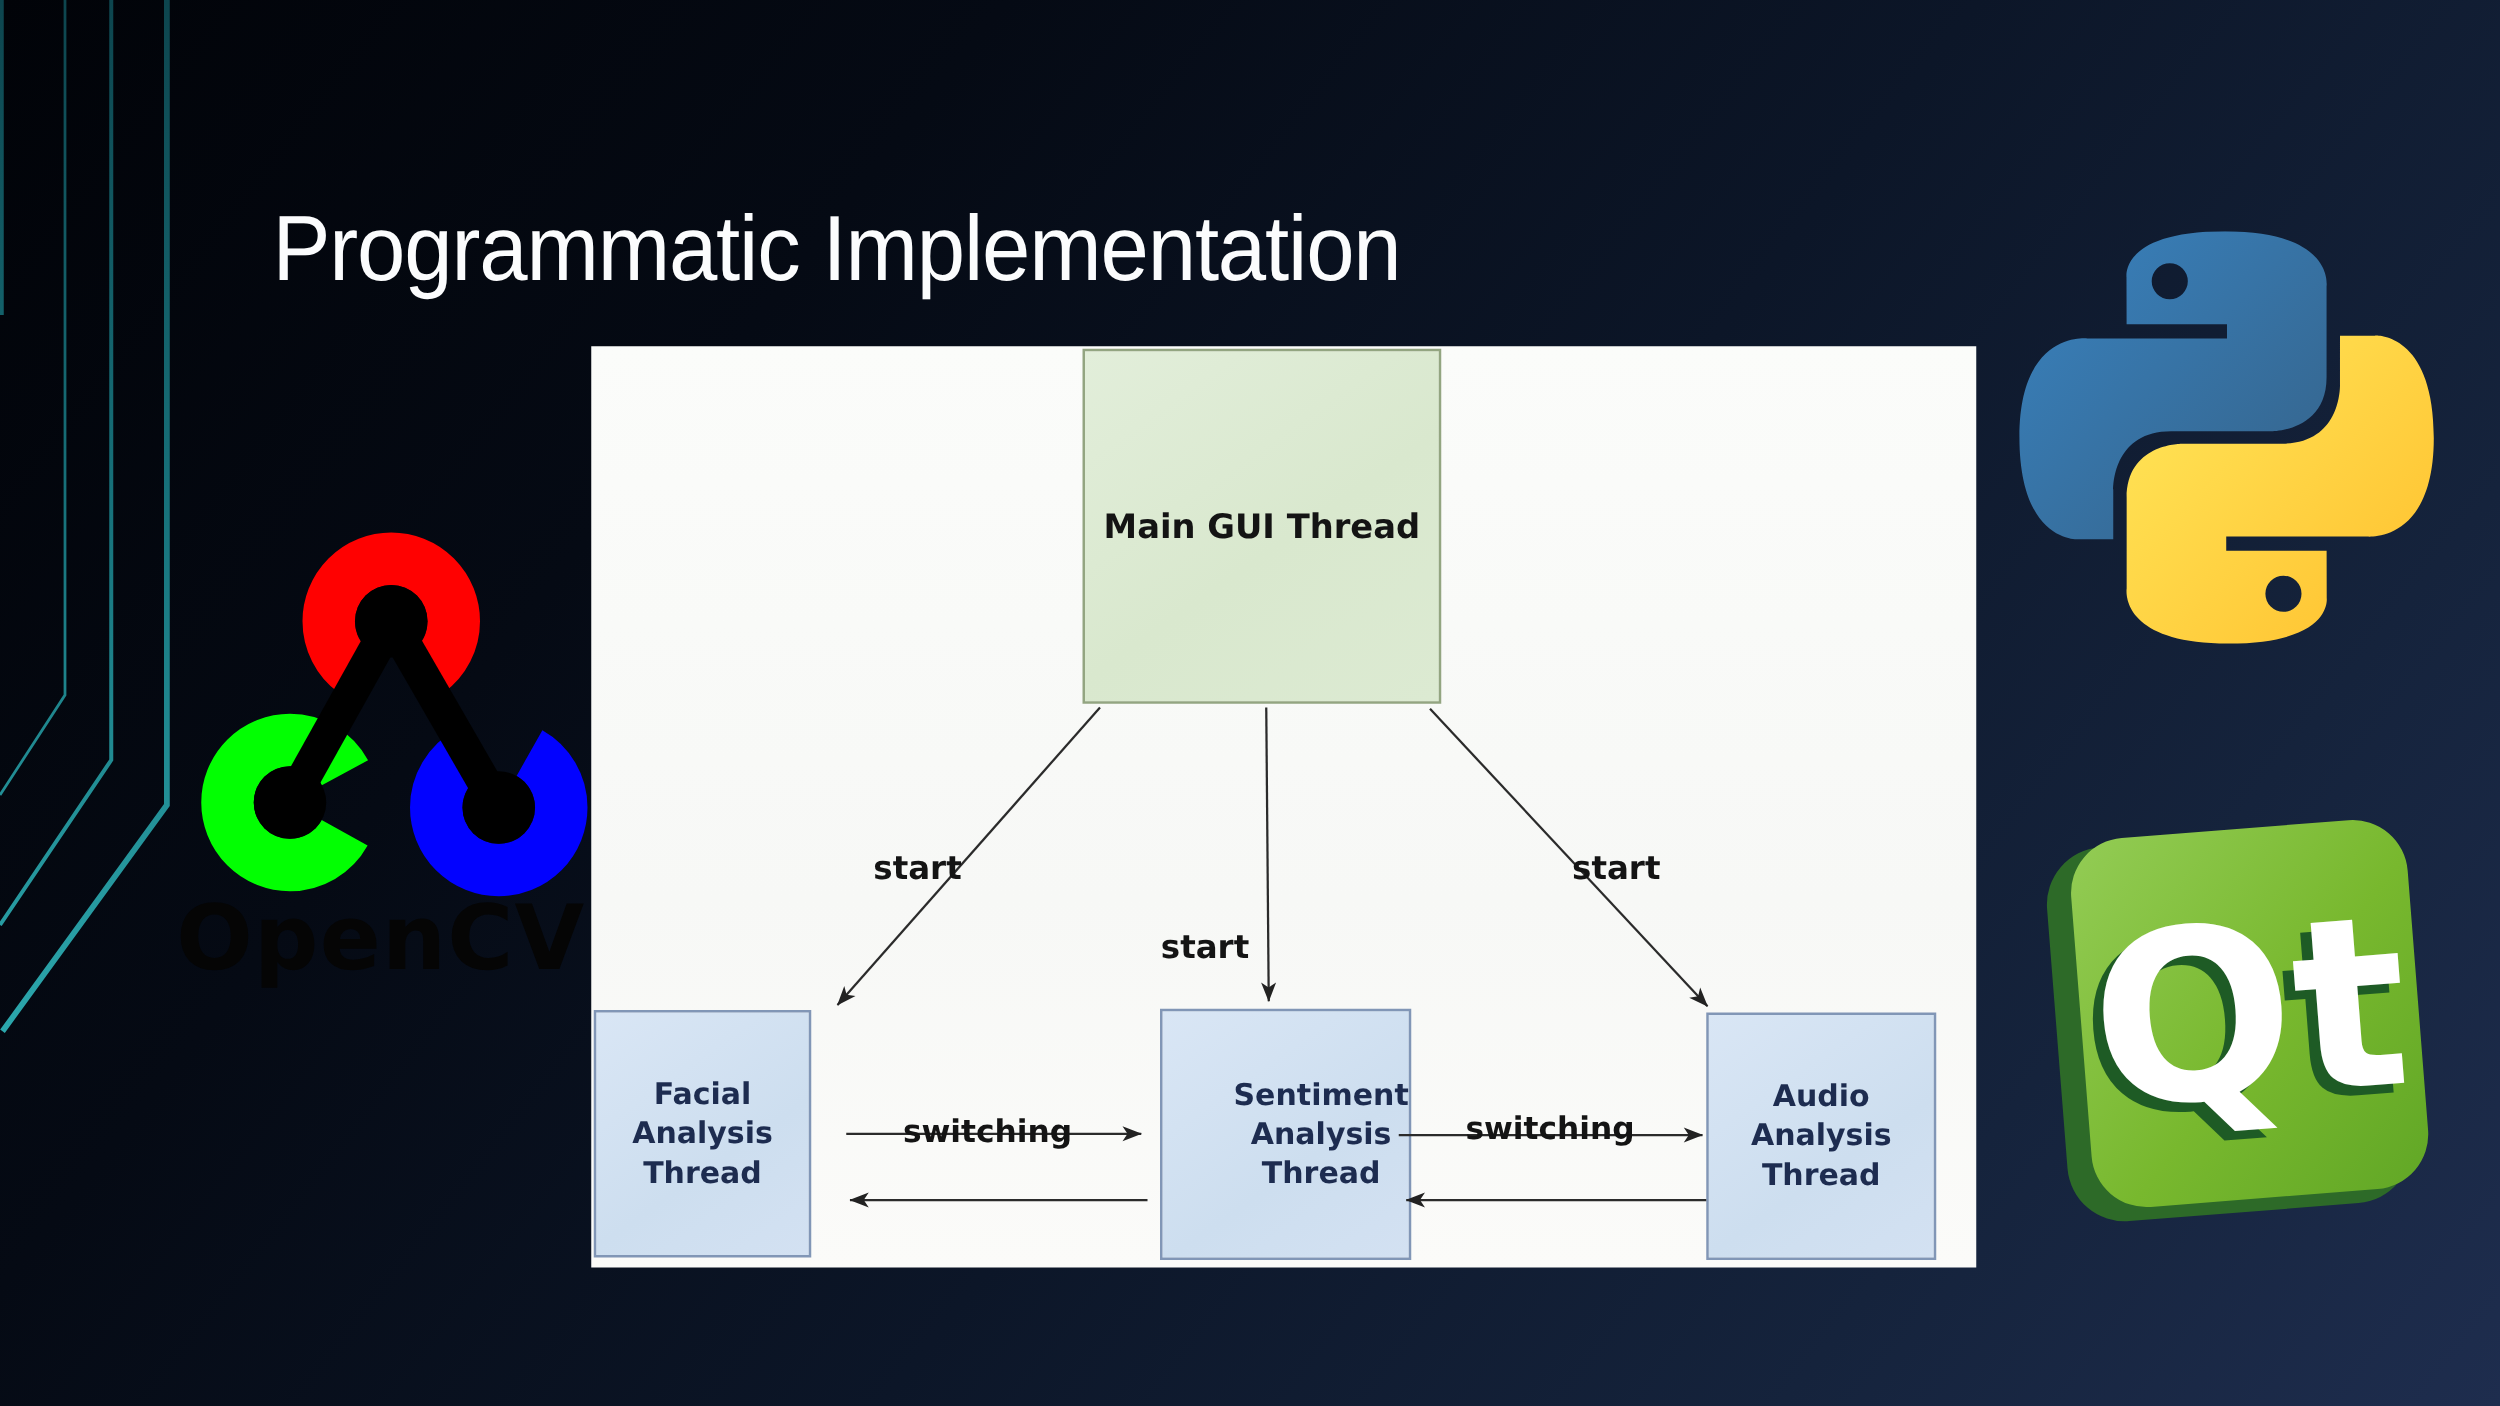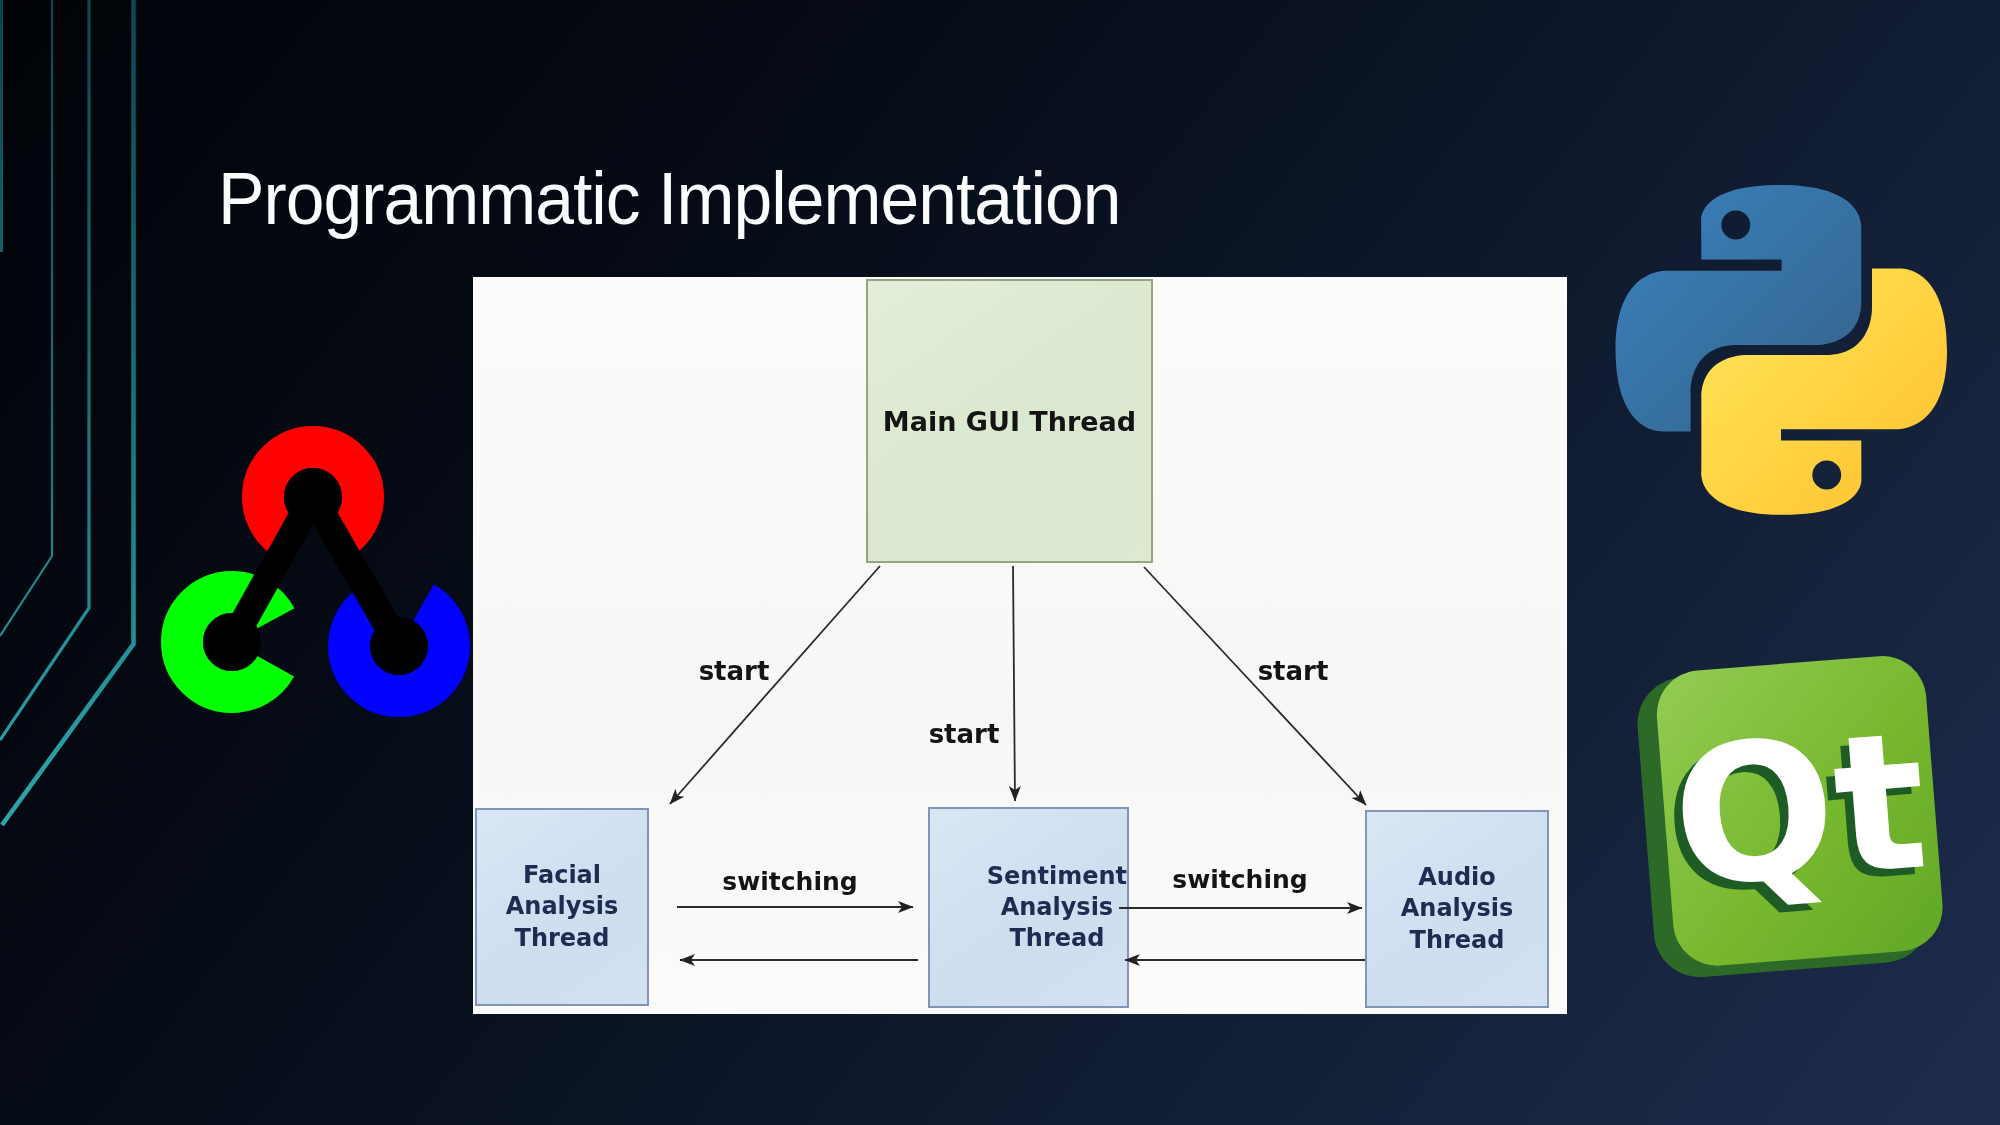--- a/index.html
+++ b/index.html
@@ -13,40 +13,41 @@
   
   .title{
     left:218px;top:160px;font-family:"Liberation Sans",sans-serif;
     font-size:74px;font-weight:400;color:#fbfcfd;line-height:1.05;
     letter-spacing:-1px;transform:scaleX(0.94);transform-origin:left center;white-space:nowrap;
   }
   
   .diagram{
     left:473px;top:277px;width:1094px;height:737px;
     background:linear-gradient(180deg,#fbfcfa 0%,#f7f8f6 60%,#fbfbf9 100%);
+    padding-left:14px;
   }
   .node{
     position:absolute;display:flex;align-items:center;justify-content:center;
     text-align:center;font-weight:bold;white-space:pre-line;box-sizing:border-box;
   }
   .node-green{
     left:393px;top:2px;width:287px;height:284px;
     background:linear-gradient(145deg,#e2eeda 0%,#d9e8ce 55%,#dcead2 100%);
     border:2px solid #93a581;color:#141414;font-size:27px;
   }
   .node-blue{
     background:linear-gradient(145deg,#d9e6f5 0%,#cddeef 60%,#d3e1f2 100%);
     border:2px solid #8196b6;color:#1d2c50;font-size:24px;line-height:1.3;
   }
   .node-facial{left:2px;top:531px;width:174px;height:198px;}
   .node-sentiment{left:455px;top:530px;width:201px;height:201px;justify-content:flex-end;}
   .node-audio{left:892px;top:533px;width:184px;height:198px;}
   .edge-label{
     position:absolute;transform:translate(-50%,-50%);
-    font-weight:bold;color:#141414;font-size:26px;white-space:nowrap;
+    font-weight:bold;color:#141414;font-size:26px;white-space:nowrap;margin-top:24px;
   }
   
   .opencv-logo{left:130px;top:400px;}
   .opencv-word{
     left:141px;top:714px;font-size:72px;font-weight:bold;color:#050505;
     letter-spacing:1px;line-height:1;font-family:"DejaVu Sans",sans-serif;
   }
   .python-logo{left:1615px;top:185px;}
   .qt-logo{left:1625px;top:630px;}
   .qt-text{font-family:"DejaVu Sans",sans-serif;font-weight:bold;font-size:190px;}
@@ -125,20 +126,21 @@
     <g stroke="#000000" stroke-width="27">
       <line x1="303" y1="497" x2="222" y2="642"></line>
       <line x1="303" y1="497" x2="389" y2="646"></line>
     </g>
     <g fill="#000000">
       <circle cx="303" cy="497" r="29"></circle>
       <circle cx="222" cy="642" r="29"></circle>
       <circle cx="389" cy="646" r="29"></circle>
     </g>
   </svg>
+  <div class="abs opencv-word">OpenCV</div>
 
   <svg class="abs python-logo" width="333" height="331" viewBox="0 0 256 255">
     <defs>
       <linearGradient id="pyb" x1="12.959%" y1="12.039%" x2="79.639%" y2="78.201%">
         <stop offset="0" stop-color="#387EB8"></stop>
           <stop offset="1" stop-color="#366994"></stop>
       </linearGradient>
       <linearGradient id="pyy" x1="19.128%" y1="20.579%" x2="90.742%" y2="88.429%">
         <stop offset="0" stop-color="#FFE052"></stop>
           <stop offset="1" stop-color="#FFC331"></stop>

